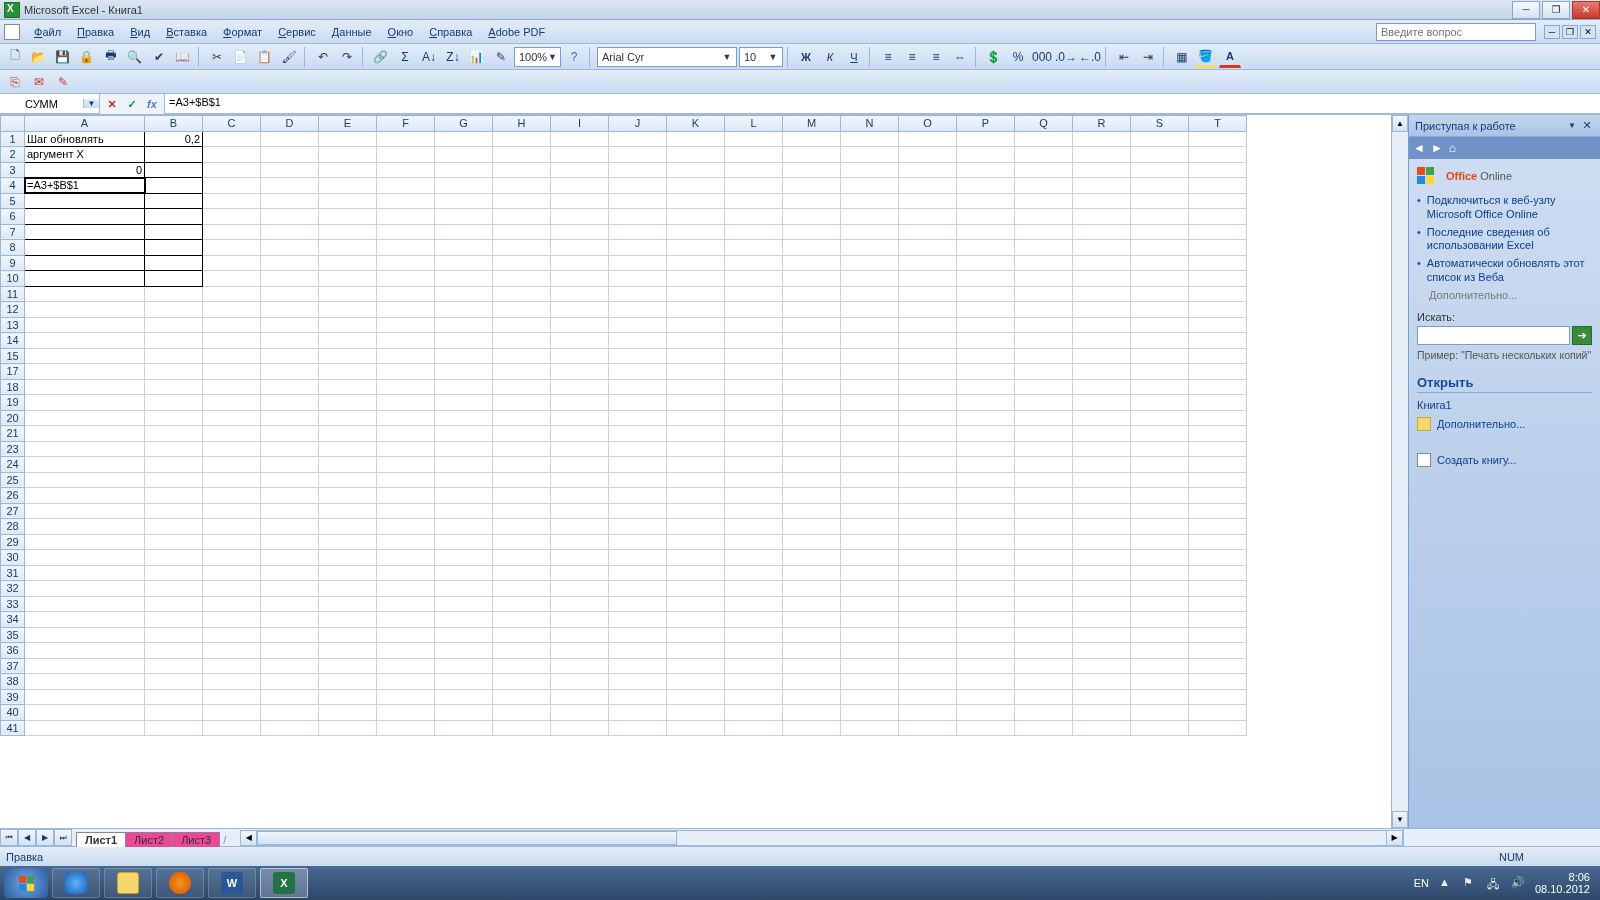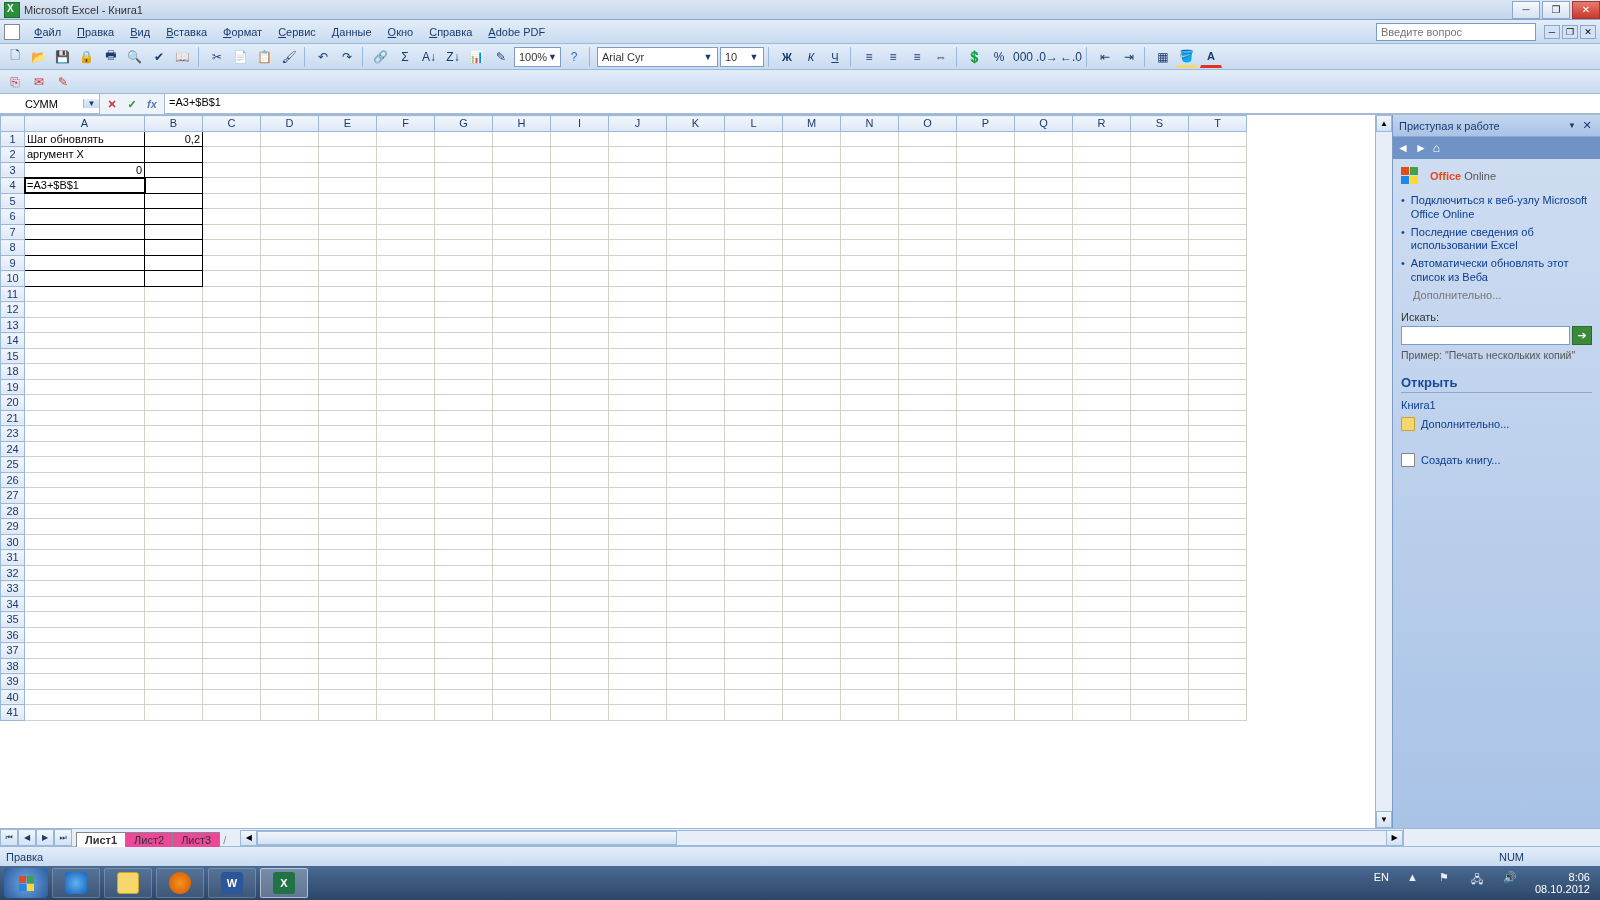--- a/index.html
+++ b/index.html
@@ -56,21 +56,21 @@
 table.grid td.boxed { border:1px solid #000; }
 table.grid td.editing { background:#fff; outline:2px solid #000; outline-offset:-1px; }
 table.grid td.num { text-align:right; }
 
 
 .vscroll-stub { width:17px; background:#e8eef8; border-left:1px solid #9cb8d8; display:flex; flex-direction:column; }
 .vscroll-stub .sbtn { height:17px; background:linear-gradient(#f2f6fc,#d3e2f4); border:1px solid #9cb8d8; font-size:8px; display:flex; align-items:center; justify-content:center; }
 .vscroll-stub .strack { flex:1; }
 
 
-.taskpane { width:208px; background:linear-gradient(180deg,#d0def2 0%, #a9c3e6 100%); border-left:1px solid #7a9cc6; display:flex; flex-direction:column; font-size:11px; }
+.taskpane { width:192px; background:linear-gradient(180deg,#d0def2 0%, #a9c3e6 100%); border-left:1px solid #7a9cc6; display:flex; flex-direction:column; font-size:11px; }
 .tp-header { height:22px; background:linear-gradient(#c3d6ee,#a9c3e6); display:flex; align-items:center; padding:0 6px; color:#1a3b6e; border-bottom:1px solid #8ba7ce; }
 .tp-header .tph-title { flex:1; }
 .tp-header .tph-x { width:14px; text-align:center; }
 .tp-nav { height:22px; background:#6f93c7; display:flex; align-items:center; padding:0 4px; gap:6px; color:#fff; }
 .tp-nav span { font-size:12px; }
 .tp-body { flex:1; padding:8px 8px; overflow:hidden; }
 .office-logo { display:flex; align-items:center; gap:12px; margin-bottom:10px; font-size:14px; color:#555; }
 .office-logo .sq { display:grid; grid-template-columns:8px 8px; grid-template-rows:8px 8px; gap:1px; }
 .office-logo .sq div:nth-child(1){background:#e64a19;} .office-logo .sq div:nth-child(2){background:#43a047;} .office-logo .sq div:nth-child(3){background:#1e88e5;} .office-logo .sq div:nth-child(4){background:#fdd835;}
 .office-logo b { color:#e64a19; font-weight:bold; }
@@ -104,21 +104,21 @@
 .statusbar .sp { margin-left:auto; display:flex; gap:30px; }
 
 
 .wtaskbar { height:34px; background:linear-gradient(#4a6a92,#2c4668); display:flex; align-items:center; padding:0 4px; }
 .startbtn { width:44px; height:30px; border-radius:4px; background:radial-gradient(circle at 50% 50%, #6fa8e8, #2c5b9a); display:flex; align-items:center; justify-content:center; }
 .startbtn .orb { display:grid; grid-template-columns:7px 7px; grid-template-rows:7px 7px; gap:1px; transform:rotate(0deg); }
 .startbtn .orb div:nth-child(1){background:#e64a19;} .startbtn .orb div:nth-child(2){background:#43a047;} .startbtn .orb div:nth-child(3){background:#1e88e5;} .startbtn .orb div:nth-child(4){background:#fdd835;}
 .tb-app { width:48px; height:30px; margin-left:4px; border:1px solid rgba(255,255,255,.2); background:rgba(255,255,255,.08); display:flex; align-items:center; justify-content:center; border-radius:2px; }
 .tb-app.active { background:rgba(255,255,255,.25); border-color:rgba(255,255,255,.5); }
 .tb-app .ic { width:22px; height:22px; border-radius:3px; }
-.tray { margin-left:auto; display:flex; align-items:flex-start; gap:18px; color:#fff; font-size:11px; padding-right:6px; }
+.tray { margin-left:auto; display:flex; align-items:center; gap:10px; color:#fff; font-size:11px; padding-right:6px; }
 .tray .tic { width:14px; height:14px; opacity:.9; }
 .clock { text-align:right; line-height:1.1; font-size:11px; }
 </style>
 </head>
 <body>
 
 <div class="titlebar">
   <div class="app-icon"></div>
   <div class="title">Microsoft Excel - Книга1</div>
   <div class="winctrl">
@@ -173,21 +173,21 @@
   <div class="tbtn">A↓</div>
   <div class="tbtn">Z↓</div>
   <div class="tbtn">📊</div>
   <div class="tbtn">✎</div>
   <div class="combo" style="width:47px">
       <span class="cv">100%</span>
       <span class="dd">▼</span>
     </div>
   <div class="tbtn" style="color:#2a6fd6">?</div>
   <div class="tsep"></div>
-  <div class="combo" style="width:121px">
+  <div class="combo" style="width:140px">
       <span class="cv">Arial Cyr</span>
       <span class="dd">▼</span>
     </div>
   <div class="combo" style="width:44px">
       <span class="cv">10</span>
       <span class="dd">▼</span>
     </div>
   <div class="tsep"></div>
   <div class="tbtn">
       <b>Ж</b>
@@ -584,20 +584,43 @@
               <td class=""></td>
               <td class=""></td>
               <td class=""></td>
               <td class=""></td>
               <td class=""></td>
               <td class=""></td>
               <td class=""></td>
             </tr>
             <tr>
               <th class="rowhdr">15</th>
+              <td class=""></td>
+              <td class=""></td>
+              <td class=""></td>
+              <td class=""></td>
+              <td class=""></td>
+              <td class=""></td>
+              <td class=""></td>
+              <td class=""></td>
+              <td class=""></td>
+              <td class=""></td>
+              <td class=""></td>
+              <td class=""></td>
+              <td class=""></td>
+              <td class=""></td>
+              <td class=""></td>
+              <td class=""></td>
+              <td class=""></td>
+              <td class=""></td>
+              <td class=""></td>
+              <td class=""></td>
+            </tr>
+            <tr>
+              <th class="rowhdr">17</th>
               <td class=""></td>
               <td class=""></td>
               <td class=""></td>
               <td class=""></td>
               <td class=""></td>
               <td class=""></td>
               <td class=""></td>
               <td class=""></td>
               <td class=""></td>
               <td class=""></td>

